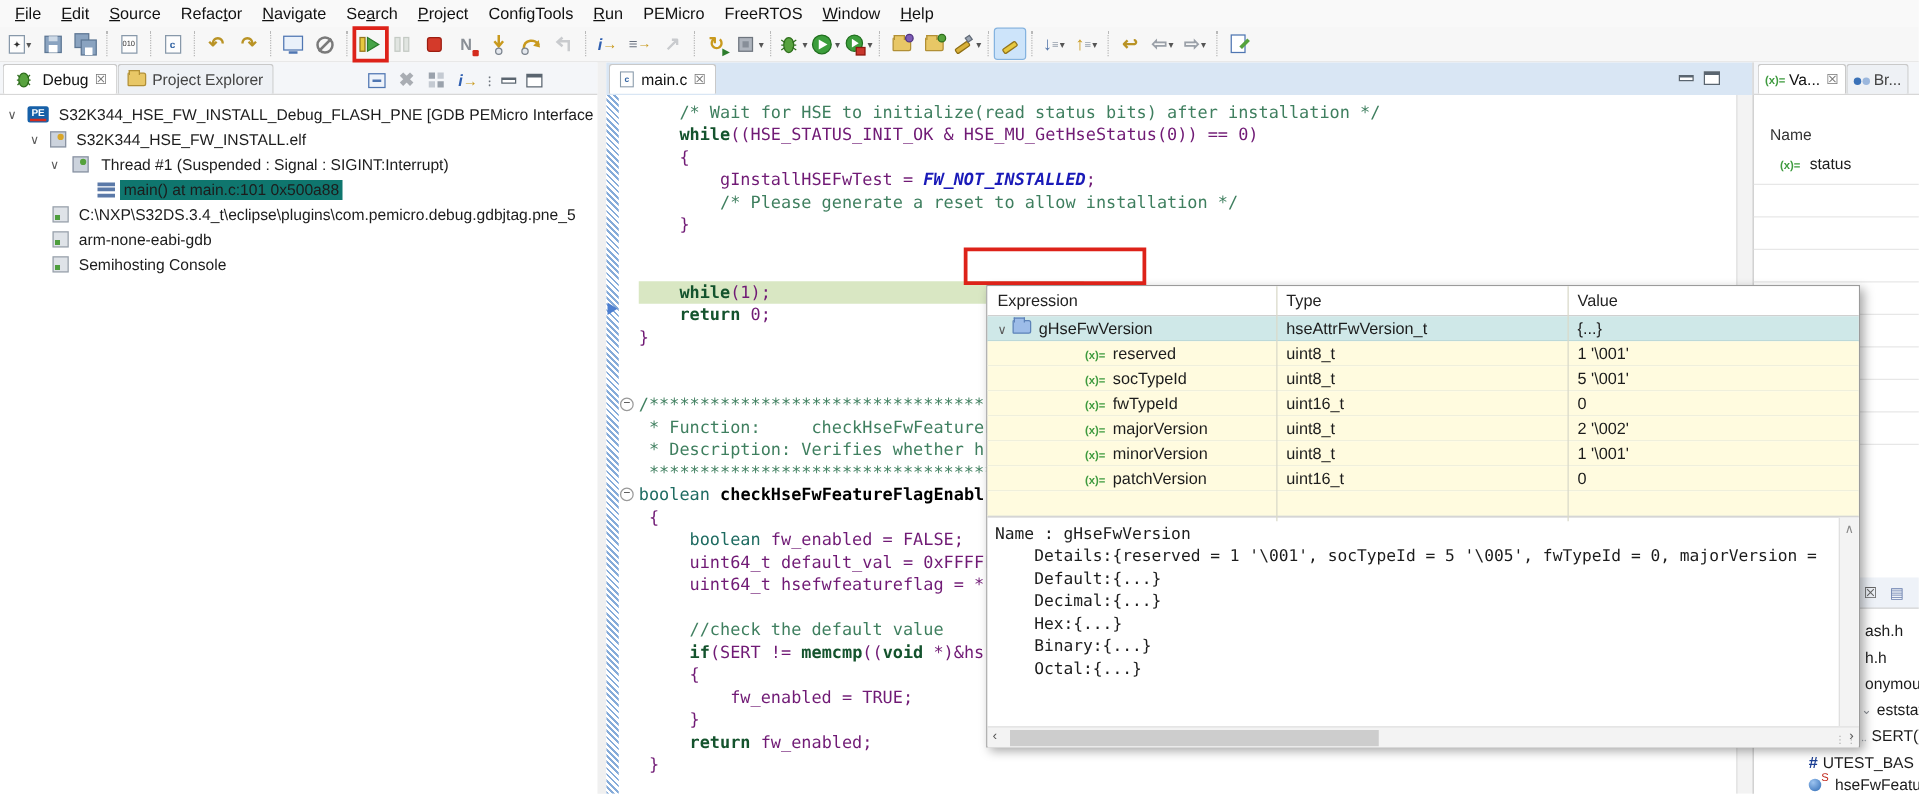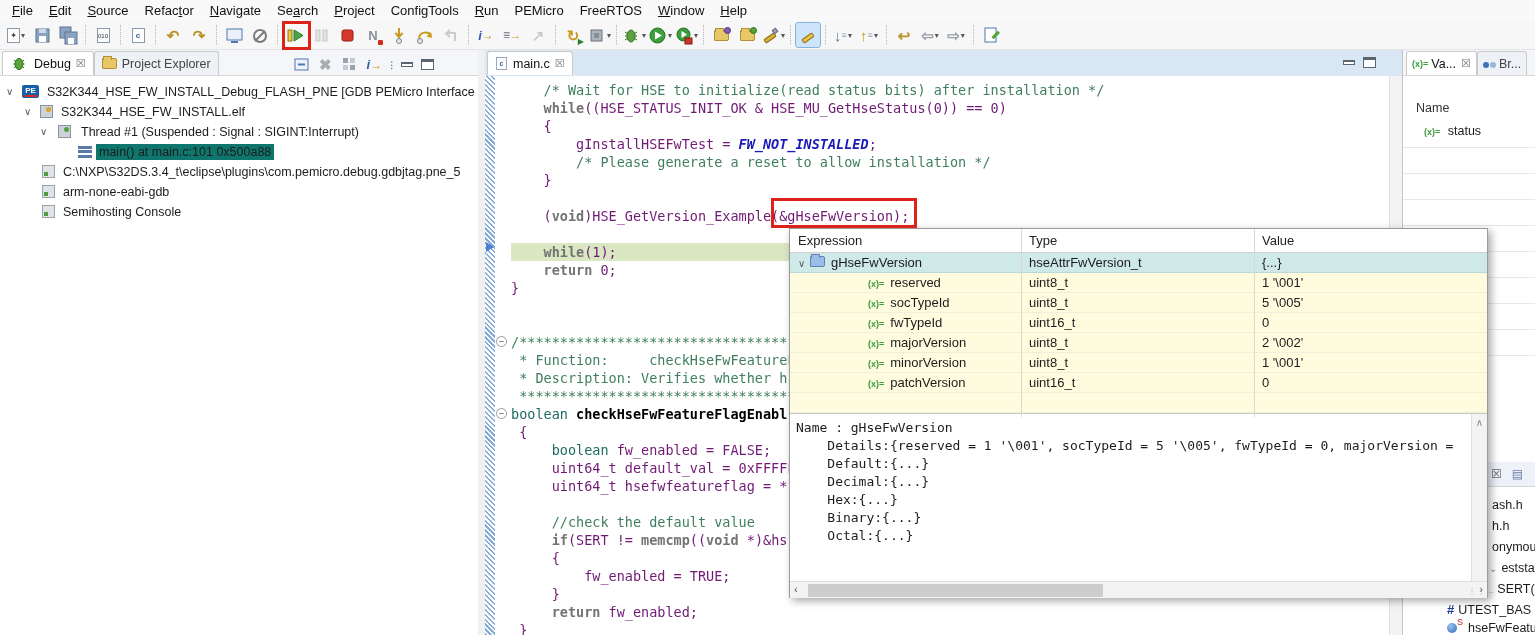--- a/index.html
+++ b/index.html
@@ -44,21 +44,21 @@
   #editortabstrip { position:absolute; left:0; top:0; width:917px; height:26px; background:#d9e6f4; }
   #editortab { position:absolute; left:2px; top:1px; }
   #editorbody { position:absolute; left:0; top:26px; width:917px; height:559px; background:#fff; overflow:hidden; }
   #hatch { position:absolute; left:0; top:0; width:10px; height:559px;
     background-image:repeating-linear-gradient(45deg,#85abd9 0,#85abd9 1.5px,#ffffff 1.5px,#ffffff 3.5px); }
   #overview { position:absolute; right:0; top:0; width:13px; height:559px; background:#f3f3f3; border-left:1px solid #e0e0e0; }
   #code { position:absolute; left:0; top:5px; width:904px; font-family:"DejaVu Sans Mono", monospace; font-size:13.5px; line-height:18px; }
   .codeline { position:relative; height:18px; white-space:pre; padding-left:26px; }
   .hlbg { position:absolute; left:26px; top:0; width:356px; height:18px; background:#d9e7c3; }
   .codeline > span.seg { position:relative; }
-  .pln { color:#701a75; } .cmt { color:#3f7f5f; } .kw { color:#737373; font-weight:bold; }
+  .pln { color:#701a75; } .cmt { color:#3f7f5f; } .kw { color:#14532d; font-weight:bold; }
   .mac { color:#1a1ab8; font-style:italic; font-weight:bold; } .typ { color:#1e6b61; } .fn { color:#000; font-weight:bold; }
   .foldicon { position:absolute; left:11px; top:3px; width:11px; height:11px; border:1px solid #9a9a9a; border-radius:50%; background:#fff; color:#555; font-size:9px; line-height:9px; text-align:center; }
   #curline-arrow { position:absolute; left:1px; top:166px; width:0; height:0; border-left:8px solid #4d7fd0; border-top:5px solid transparent; border-bottom:5px solid transparent; }
 
   
   .winbtn { display:inline-block; }
   .minglyph { width:12px; height:5px; border:1px solid #5a6570; border-top-width:2px; background:#fff; }
   .maxglyph { width:13px; height:11px; border:1px solid #5a6570; border-top:3px solid #5a6570; background:#fff; }
 
   
@@ -517,21 +517,20 @@
     <div id="overview"></div>
     <div id="curline-arrow"></div>
     <div id="code">
         <div class="codeline"><span class="seg cmt">    /* Wait for HSE to initialize(read status bits) after installation */</span></div>
         <div class="codeline"><span class="seg pln">    </span><span class="seg kw">while</span><span class="seg pln">((HSE_STATUS_INIT_OK &amp; HSE_MU_GetHseStatus(0)) == 0)</span></div>
         <div class="codeline"><span class="seg pln">    {</span></div>
         <div class="codeline"><span class="seg pln">        gInstallHSEFwTest = </span><span class="seg mac">FW_NOT_INSTALLED</span><span class="seg pln">;</span></div>
         <div class="codeline"><span class="seg cmt">        /* Please generate a reset to allow installation */</span></div>
         <div class="codeline"><span class="seg pln">    }</span></div>
         <div class="codeline"></div>
-        <div class="codeline"><span class="seg pln">    (</span><span class="seg kw">void</span><span class="seg pln">)HSE_GetVersion_Example(&amp;gHseFwVersion);</span></div>
         <div class="codeline"></div>
         <div class="codeline"><span class="hlbg"></span><span class="seg pln">    </span><span class="seg kw">while</span><span class="seg pln">(1);</span></div>
         <div class="codeline"><span class="seg pln">    </span><span class="seg kw">return</span><span class="seg pln"> 0;</span></div>
         <div class="codeline"><span class="seg pln">}</span></div>
         <div class="codeline"></div>
         <div class="codeline"></div>
         <div class="codeline"><span class="foldicon">−</span><span class="seg cmt">/*********************************</span></div>
         <div class="codeline"><span class="seg cmt"> * Function:     checkHseFwFeatureF</span></div>
         <div class="codeline"><span class="seg cmt"> * Description: Verifies whether h</span></div>
         <div class="codeline"><span class="seg cmt"> **********************************</span></div>
@@ -638,21 +637,21 @@
         <span class="pcell" style="left: 472px;">{...}</span>
       </div>
       <div class="prow yellow" style="top: 44px;">
         <span class="pcell" style="left: 78px;"><span style="margin-right: 6px;"><span class="varicon">(x)=</span></span><span>reserved</span></span>
         <span class="pcell" style="left: 239px;">uint8_t</span>
         <span class="pcell" style="left: 472px;">1 '\001'</span>
       </div>
       <div class="prow yellow" style="top: 64px;">
         <span class="pcell" style="left: 78px;"><span style="margin-right: 6px;"><span class="varicon">(x)=</span></span><span>socTypeId</span></span>
         <span class="pcell" style="left: 239px;">uint8_t</span>
-        <span class="pcell" style="left: 472px;">5 '\005'</span>
+        <span class="pcell" style="left: 472px;">5 '\001'</span>
       </div>
       <div class="prow yellow" style="top: 84px;">
         <span class="pcell" style="left: 78px;"><span style="margin-right: 6px;"><span class="varicon">(x)=</span></span><span>fwTypeId</span></span>
         <span class="pcell" style="left: 239px;">uint16_t</span>
         <span class="pcell" style="left: 472px;">0</span>
       </div>
       <div class="prow yellow" style="top: 104px;">
         <span class="pcell" style="left: 78px;"><span style="margin-right: 6px;"><span class="varicon">(x)=</span></span><span>majorVersion</span></span>
         <span class="pcell" style="left: 239px;">uint8_t</span>
         <span class="pcell" style="left: 472px;">2 '\002'</span>

